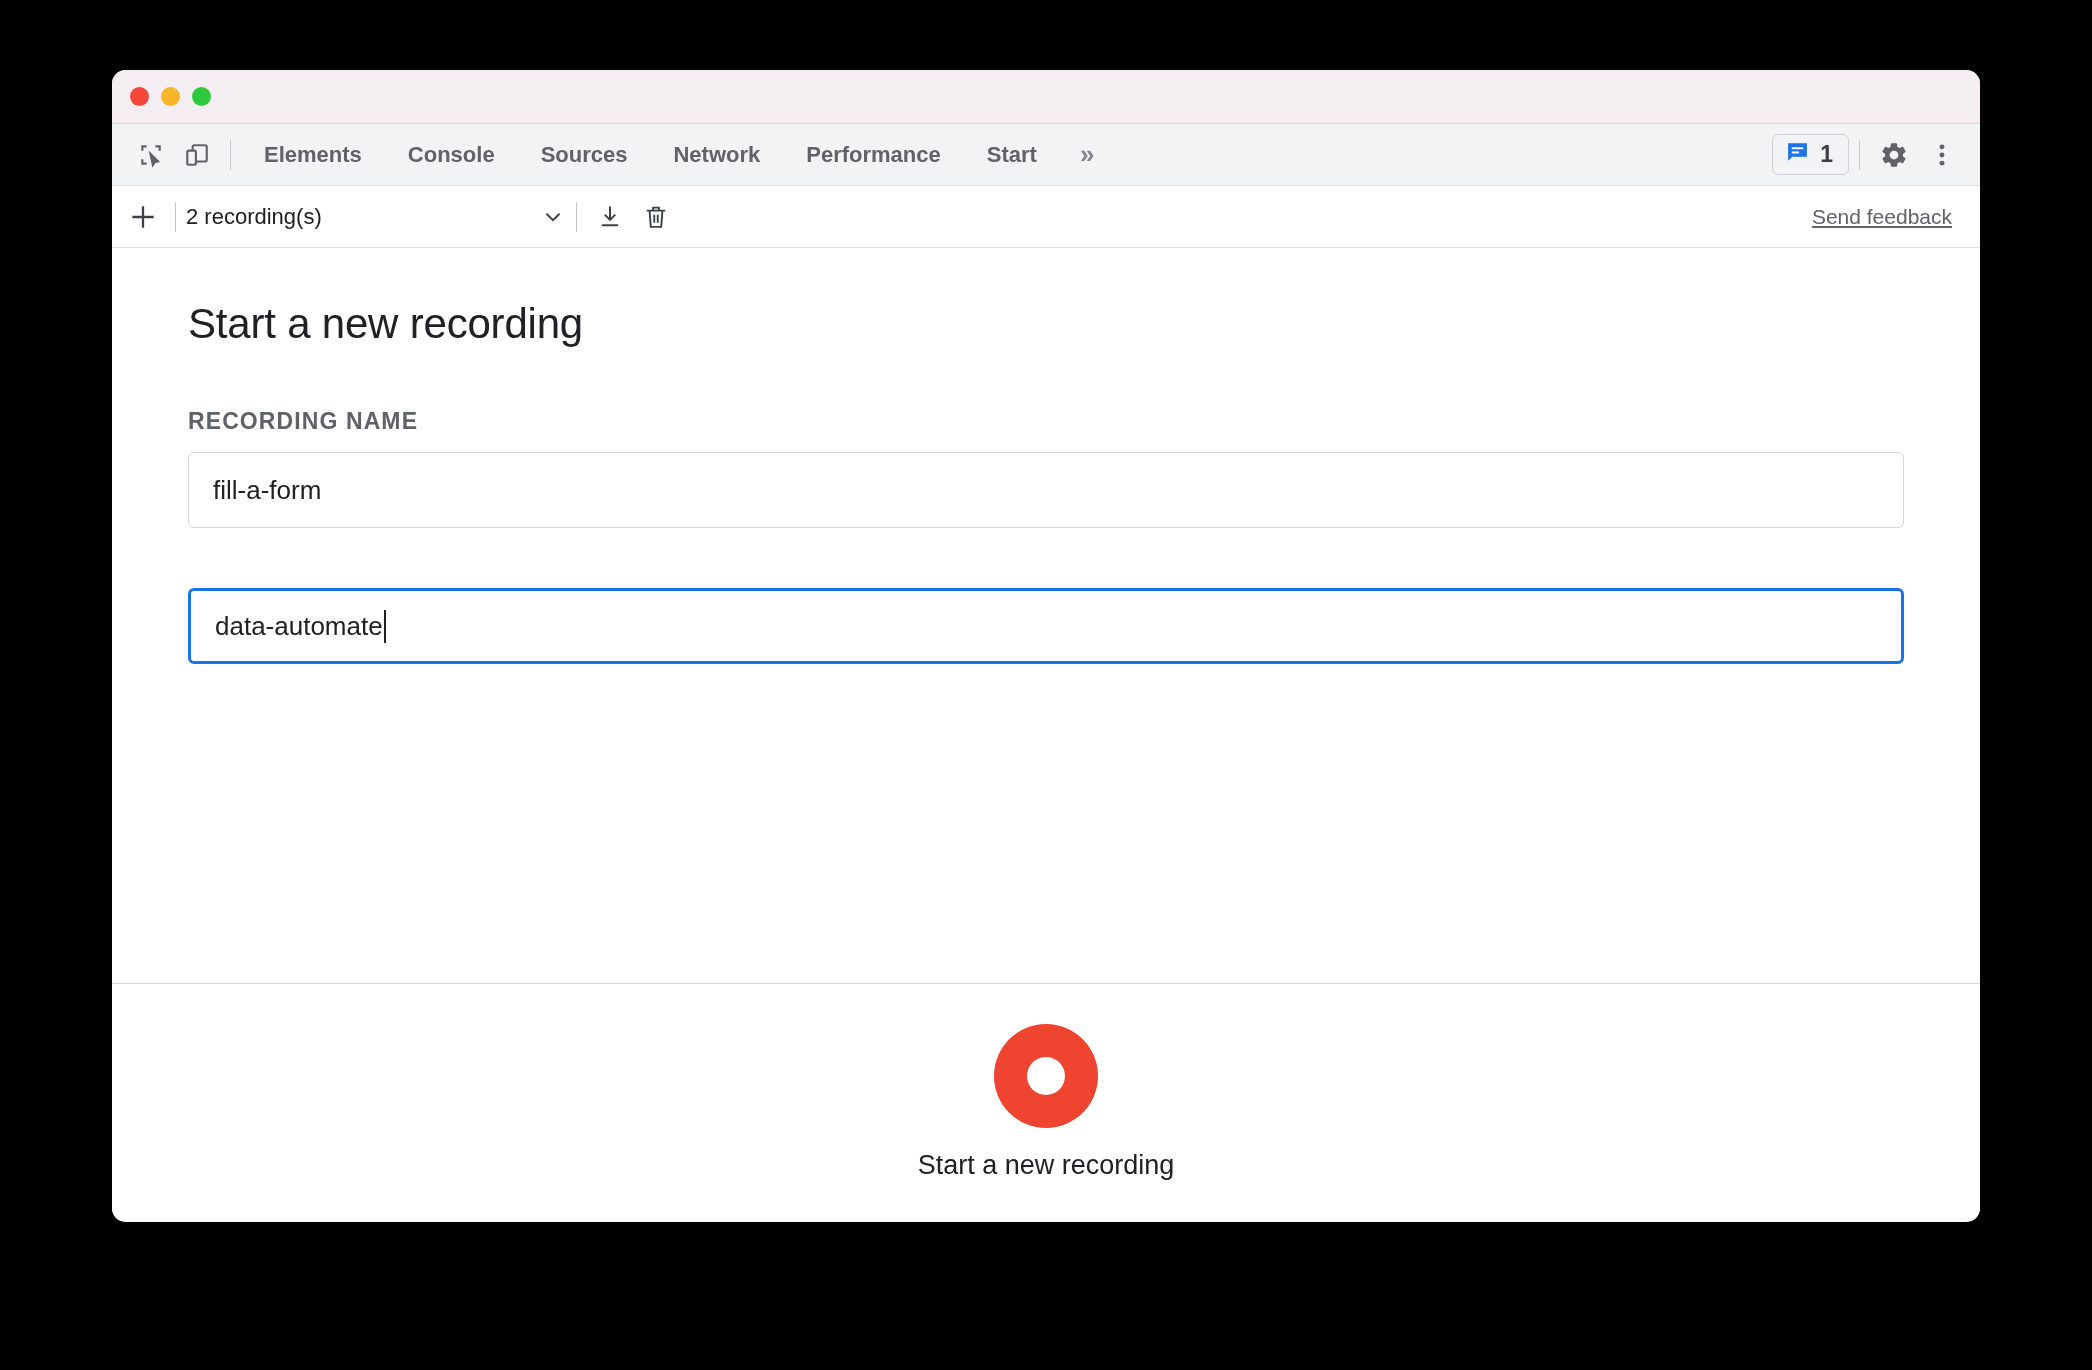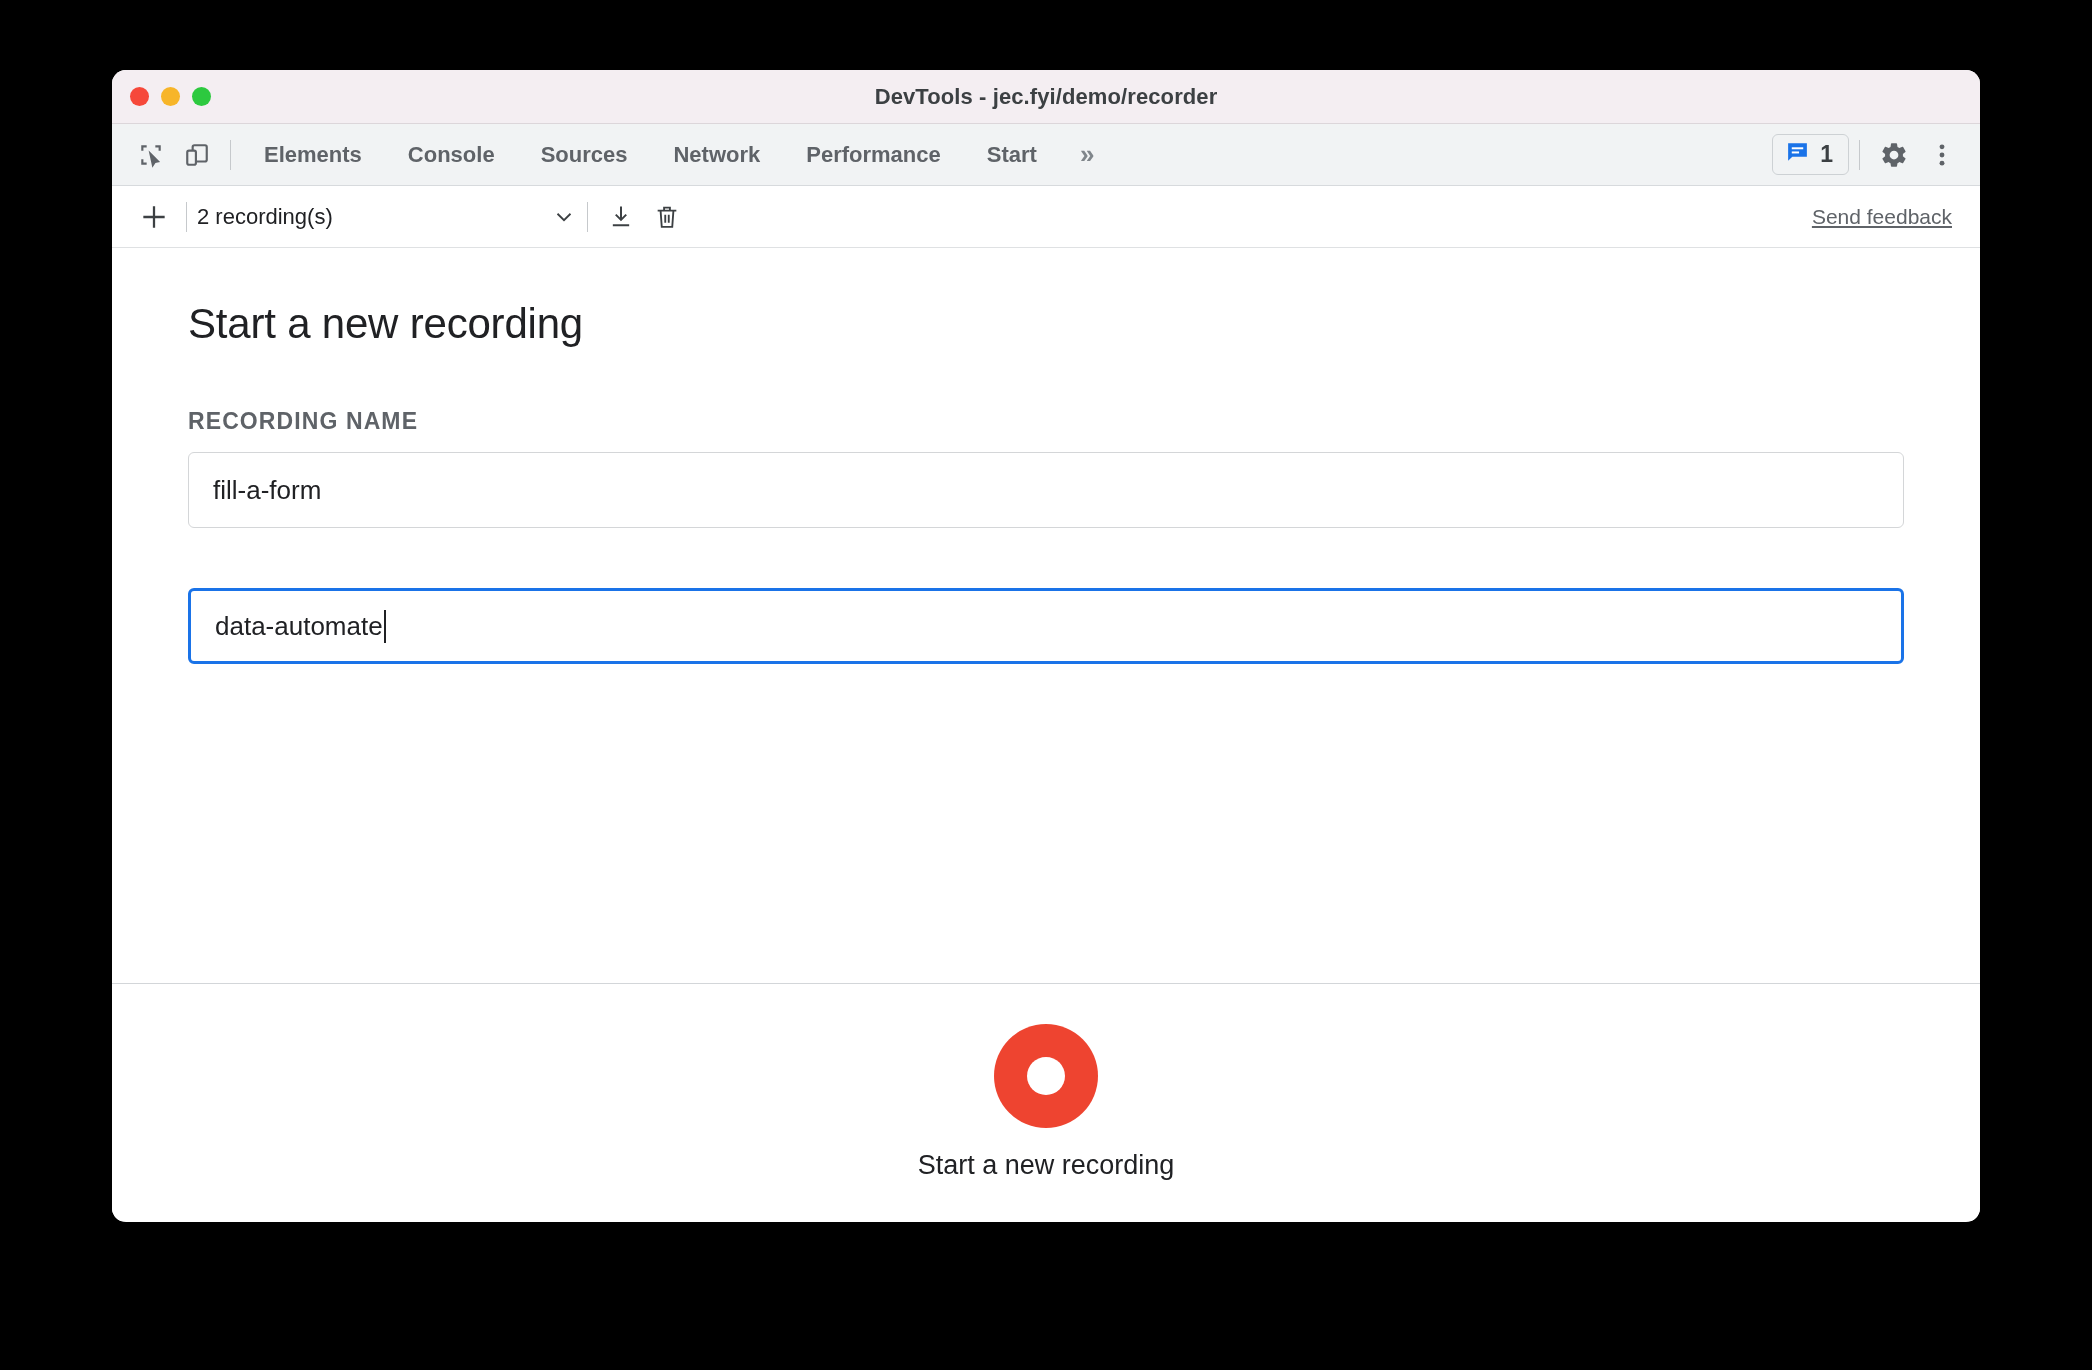--- a/index.html
+++ b/index.html
@@ -129,21 +129,21 @@
   }
 
   
   .rec-toolbar {
     position: relative;
     height: 62px;
     background: #ffffff;
     border-bottom: 1px solid #dfe1e3;
     display: flex;
     align-items: center;
-    padding-left: 20px;
+    padding-left: 9px;
   }
   .plus-btn {
     width: 44px; height: 44px;
     display: flex; align-items: center; justify-content: center;
     color: #3c4043;
     cursor: pointer;
   }
   .rec-select {
     display: flex; align-items: center;
     width: 380px;
@@ -250,21 +250,20 @@
 <body>
 
 <div class="window">
 
   <div class="titlebar">
     <div class="traffic">
       <div class="light red"></div>
       <div class="light yellow"></div>
       <div class="light green"></div>
     </div>
-    <div class="title-text">DevTools - jec.fyi/demo/recorder</div>
   </div>
 
   <div class="tabbar">
 
     <div class="tb-icon">
       <svg width="26" height="26" viewBox="0 0 24 24" fill="none" stroke="currentColor" stroke-width="2">
         <path d="M4 8V4h4M20 8V4h-4M4 16v4h4"></path>
         <path d="M11 10l8 8-3.2.6L13.6 22 11 10z" fill="currentColor" stroke-width="1.4"></path>
       </svg>
     </div>

